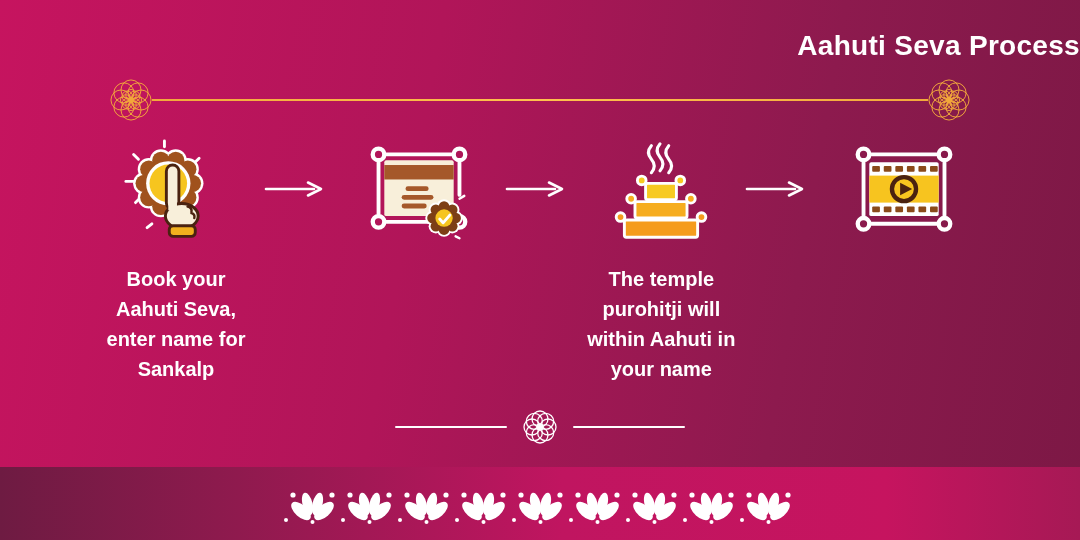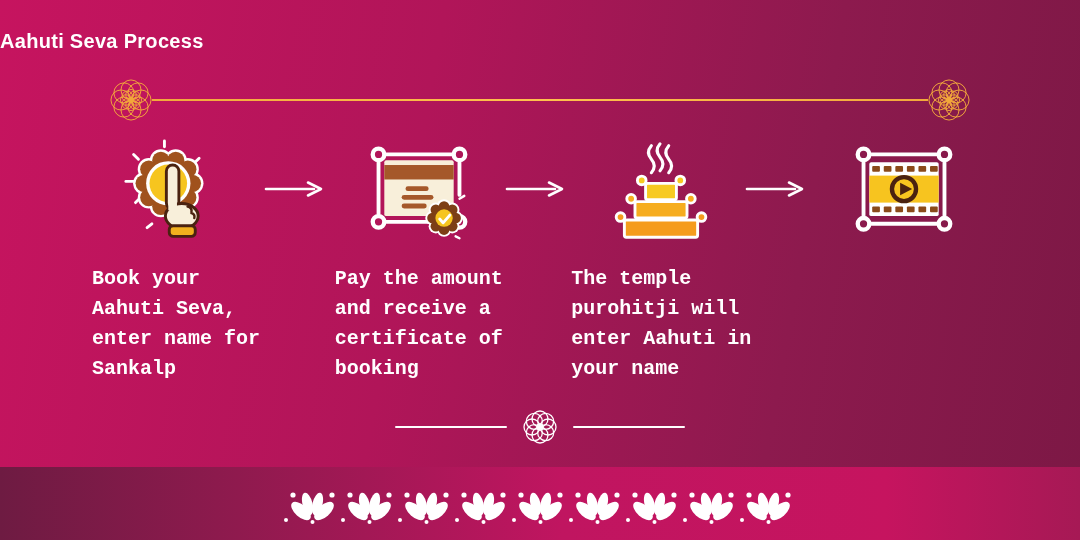--- a/index.html
+++ b/index.html
@@ -4,36 +4,36 @@
 <style>
   * { box-sizing: border-box; }
   html,body { margin:0; padding:0; }
   body {
     width:1080px; height:540px; overflow:hidden; position:relative;
     font-family:"Liberation Sans", sans-serif;
     background:linear-gradient(100deg,#c6145f 0%,#b11559 38%,#8d1a4e 72%,#7c1845 100%);
   }
   .title {
     position:absolute; top:30px; left:0; right:0;
-    text-align:left; color:#fff; font-size:20px; font-weight:700; letter-spacing:.3px;
+    text-align:right; color:#fff; font-size:28px; font-weight:700; letter-spacing:.3px;
   }
   .gold-divider {
     position:absolute; top:79px; left:110px; width:860px; height:42px;
     display:flex; align-items:center;
   }
   .gold-line { flex:1; height:2px; background:linear-gradient(90deg,#f2a93b,#ffc14d,#f2a93b); }
   .steps {
     position:absolute; top:138px; left:66px; width:948px;
     display:flex; justify-content:space-between;
   }
   .step { width:220px; display:flex; flex-direction:column; align-items:center; }
   .icon-box { height:108px; display:flex; align-items:center; justify-content:center; }
   .step-label {
     margin-top:18px; color:#fff; font-size:20px; line-height:30px; font-weight:700;
-    white-space:pre-line;font-family:Liberation Mono, monospace;
+    text-align:center; white-space:pre-line;
   }
   .arrow { position:absolute; top:180px; }
   .arrow-1 { left:264px; } .arrow-2 { left:505px; } .arrow-3 { left:745px; }
   .bottom-divider {
     position:absolute; top:410px; left:0; right:0;
     display:flex; align-items:center; justify-content:center;
   }
   .white-line { width:112px; height:2px; background:#fff; border-radius:1px; }
   .flower-wrap { margin:0 16px; display:flex; }
   .footer {
@@ -185,24 +185,20 @@
           <circle cx="74" cy="82" r="5.5"></circle>
             <circle cx="77.5" cy="73.5" r="5.5"></circle>
           <circle cx="86" cy="70" r="5.5"></circle>
             <circle cx="94.5" cy="73.5" r="5.5"></circle>
           <circle cx="86" cy="82" r="12.5"></circle>
         </g>
         <circle cx="86" cy="82" r="9" fill="#f6c51f"></circle>
         <path d="M81.5 83l3.5 4 7-8" fill="none" stroke="#fff" stroke-width="3" stroke-linecap="round" stroke-linejoin="round"></path>
       </svg>
     </div>
-    <div class="step-label">Pay the amount
-and receive a
-certificate of
-booking</div>
   </div>
 
   <div class="step">
     <div class="icon-box">
       <svg width="116" height="106" viewBox="0 0 120 110">
         <path d="M50 7q-6 7 0 14t0 14M59 5q-6 7 0 14t0 14M68 7q-6 7 0 14t0 14" stroke="#fff" stroke-width="3.2" fill="none" stroke-linecap="round"></path>
         <g stroke="#fff" stroke-width="3">
           <circle cx="40" cy="43" r="4.5" fill="#f7ca22"></circle>
             <circle cx="80" cy="43" r="4.5" fill="#f7ca22"></circle>
           <rect x="44" y="46" width="32" height="17" rx="2" fill="#f7ca22"></rect>
@@ -210,21 +206,21 @@
             <circle cx="91" cy="62" r="4.5" fill="#f6ad1f"></circle>
           <rect x="33" y="65" width="54" height="17" rx="2" fill="#f6ad1f"></rect>
           <circle cx="18" cy="81" r="4.5" fill="#f59c1d"></circle>
             <circle cx="102" cy="81" r="4.5" fill="#f59c1d"></circle>
           <rect x="22" y="84" width="76" height="18" rx="2" fill="#f59c1d"></rect>
         </g>
       </svg>
     </div>
     <div class="step-label">The temple
 purohitji will
-enter Aahuti in
+within Aahuti in
 your name</div>
   </div>
 
   <div class="step">
     <div class="icon-box">
       <svg width="116" height="106" viewBox="0 0 120 110">
         <path d="M26 16h68M26 88h68M18 24v56M102 24v56" stroke="#fff" stroke-width="4" fill="none" stroke-linecap="round"></path>
         <g fill="none" stroke="#fff" stroke-width="4.5">
           <circle cx="18" cy="16" r="6"></circle>
             <circle cx="102" cy="16" r="6"></circle>

